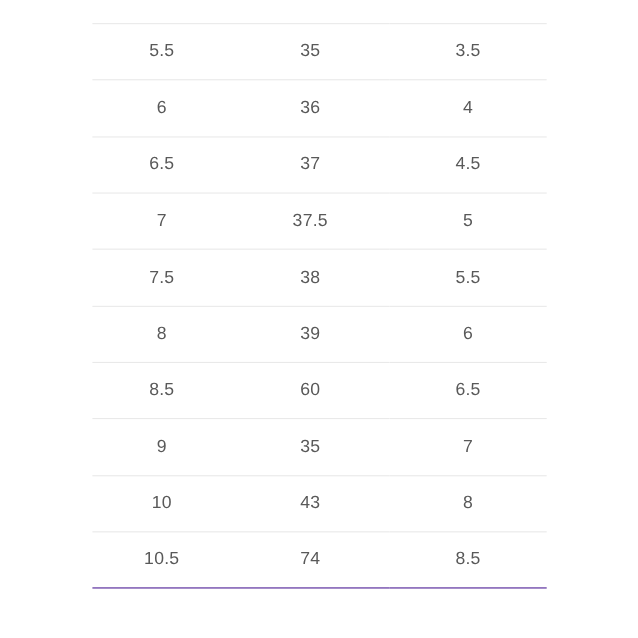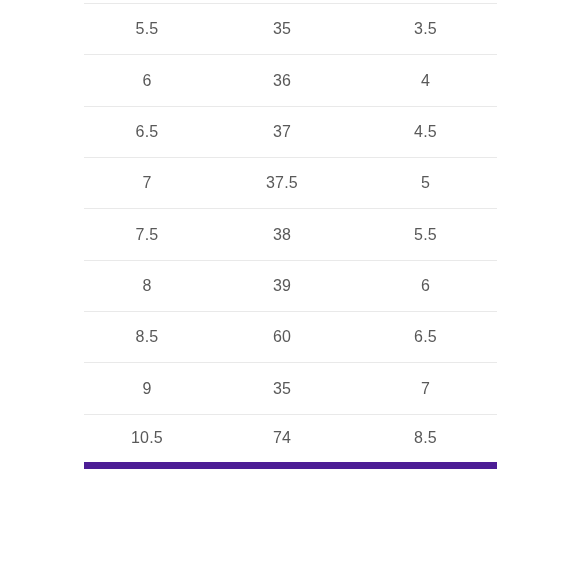--- a/index.html
+++ b/index.html
@@ -17,21 +17,21 @@
   #size-chart-page {
     position: relative;
     width: 580px;
     height: 580px;
     background: #ffffff;
   }
 
   #size-table {
     position: absolute;
     left: 84px;
-    top: 3px;
+    top: 21px;
     width: 413px;
     border-collapse: collapse;
     table-layout: fixed;
   }
 
   #size-table tr {
     height: 51.35px;
   }
 
   #size-table td {
@@ -40,21 +40,21 @@
     font-size: 16px;
     font-weight: 300;
     color: #595959;
     letter-spacing: 0.2px;
     border-top: 1px solid #e9e9e9;
     padding: 0;
     background: #ffffff;
   }
 
   #size-table tr:last-child td {
-    border-bottom: 7px solid #4c1d95;
+    border-bottom: 1px solid #4c1d95;
   }
 
   
   #size-table col.c1 { width: 126px; }
   #size-table col.c2 { width: 144px; }
   #size-table col.c3 { width: 143px; }
 </style>
 </head>
 <body>
 
@@ -101,19 +101,24 @@
           <td>8.5</td>
           <td>60</td>
           <td>6.5</td>
         </tr>
         <tr>
           <td>9</td>
           <td>35</td>
           <td>7</td>
         </tr>
         <tr>
+          <td>10</td>
+          <td>43</td>
+          <td>8</td>
+        </tr>
+        <tr>
           <td>10.5</td>
           <td>74</td>
           <td>8.5</td>
         </tr>
       </tbody>
   </table>
 </div>
 
 </body></html>

